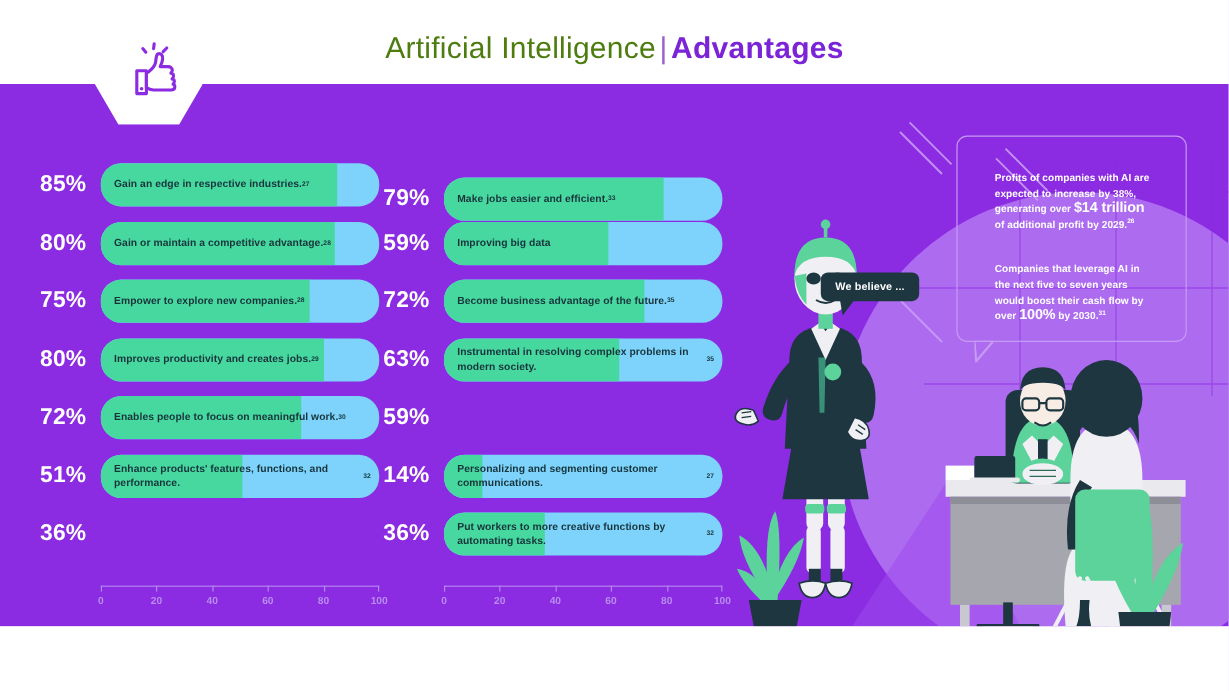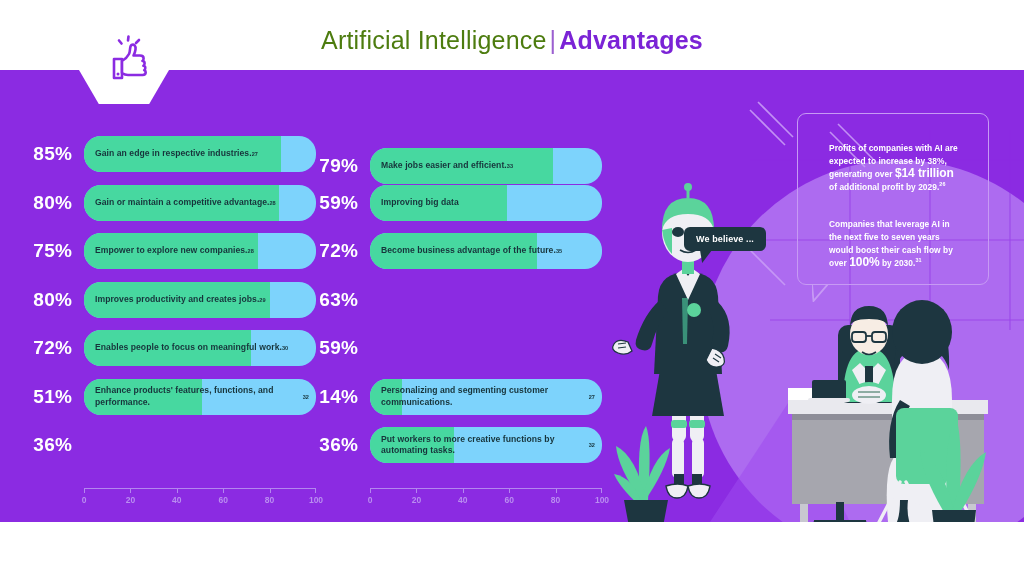--- a/index.html
+++ b/index.html
@@ -395,20 +395,27 @@
         <div class="track">
           <div class="fill" style="width: 167.04px;"></div>
           <div class="blabel">
             <span>Become business advantage of the future.</span>
             <sup>35</sup>
           </div>
         </div>
       </div>
       <div class="row" style="top: 145.5px;">
         <div class="pct">63%</div>
+        <div class="track">
+          <div class="fill" style="width: 146.16px;"></div>
+          <div class="blabel">
+            <span>Instrumental in resolving complex problems in modern society.</span>
+            <sup>35</sup>
+          </div>
+        </div>
       </div>
       <div class="row" style="top: 194px;">
         <div class="pct">59%</div>
       </div>
       <div class="row" style="top: 242.5px;">
         <div class="pct">14%</div>
         <div class="track">
           <div class="fill" style="width: 32.48px;"></div>
           <div class="blabel">
             <span>Personalizing and segmenting customer communications.</span>

